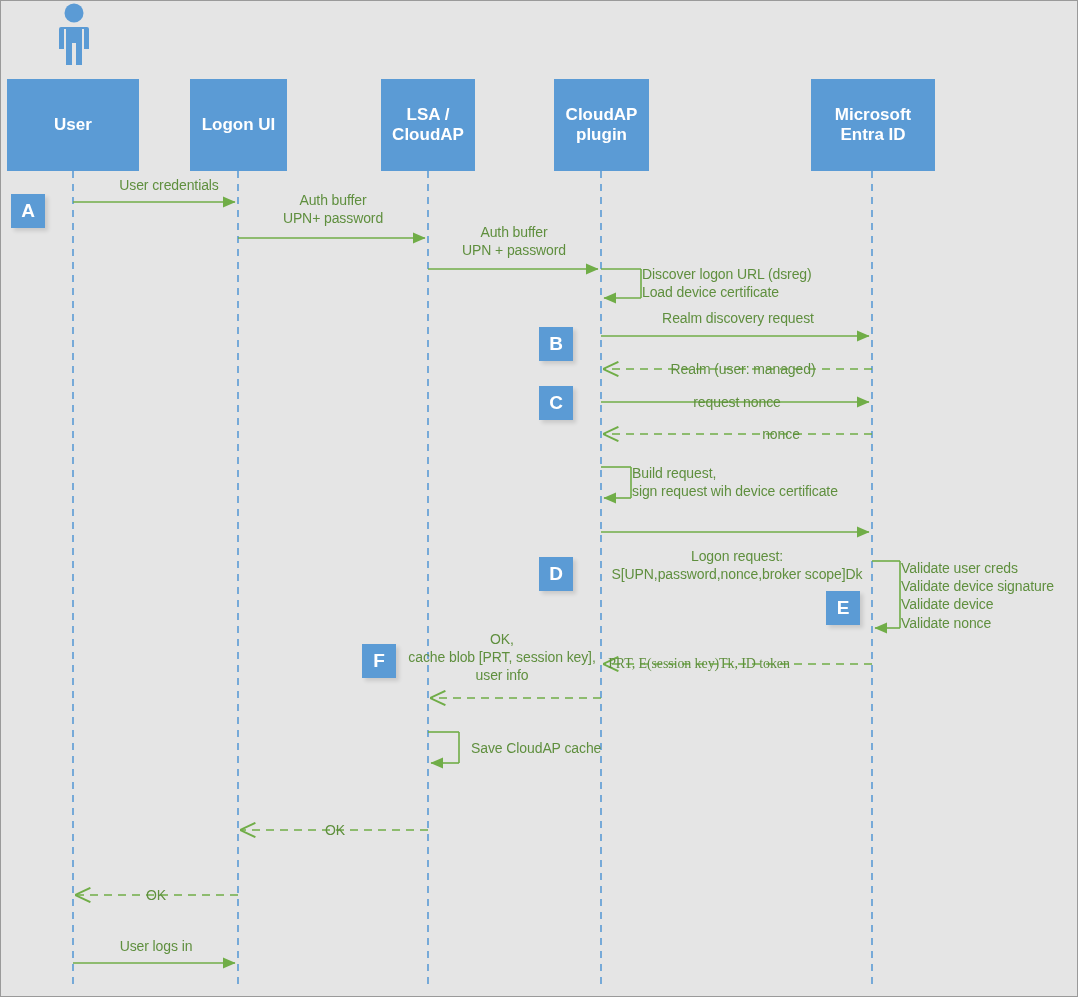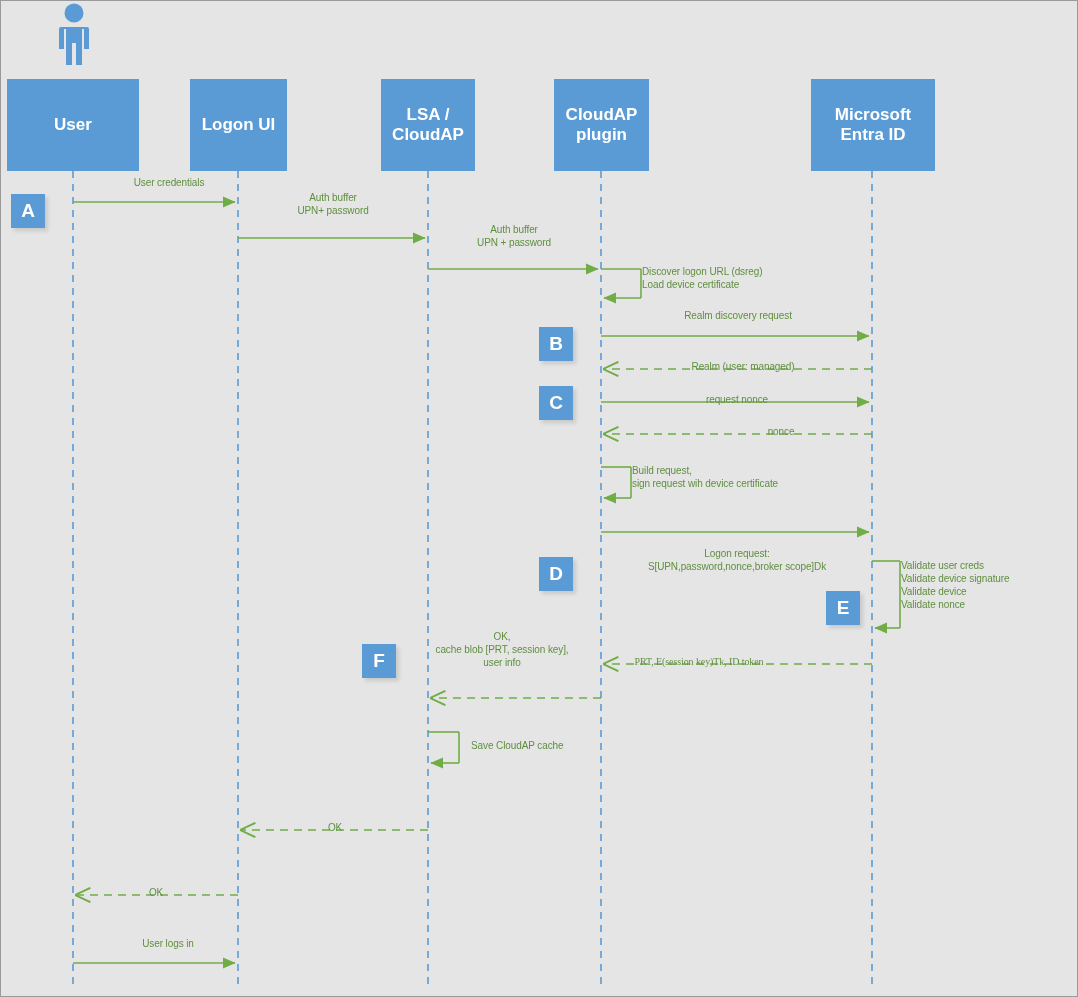--- a/index.html
+++ b/index.html
@@ -47,21 +47,21 @@
     font-size:19px;
     display:flex;
     align-items:center;
     justify-content:center;
     box-shadow:3px 3px 4px rgba(0,0,0,0.12);
   }
   
   .msg-label{
     position:absolute;
     color:#5F8F3E;
-    font-size:10px;
+    font-size:14px;
     line-height:1.3;
     white-space:pre;
     letter-spacing:-0.1px;
   }
   .msg-label.center{ text-align:center; transform:translateX(-50%); }
   .msg-label.left{ text-align:left; }
   
   .actor-figure{ position:absolute; }
 </style>
 </head>
@@ -211,15 +211,15 @@
 Validate device signature
 Validate device
 Validate nonce</div>
       <div class="msg-label center" style="left: 698px; top: 654px; font-family: Liberation Serif, serif;">PRT, E(session key)Tk, ID token</div>
       <div class="msg-label center" style="left: 501px; top: 629px;">OK,
 cache blob [PRT, session key],
 user info</div>
       <div class="msg-label left" style="left: 470px; top: 738px;">Save CloudAP cache</div>
       <div class="msg-label center" style="left: 334px; top: 820px;">OK</div>
       <div class="msg-label center" style="left: 155px; top: 885px;">OK</div>
-      <div class="msg-label center" style="left: 155px; top: 936px; margin-left: 12px;">User logs in</div>
+      <div class="msg-label center" style="left: 155px; top: 936px;">User logs in</div>
     </div>
 </div>
 
 </body></html>

